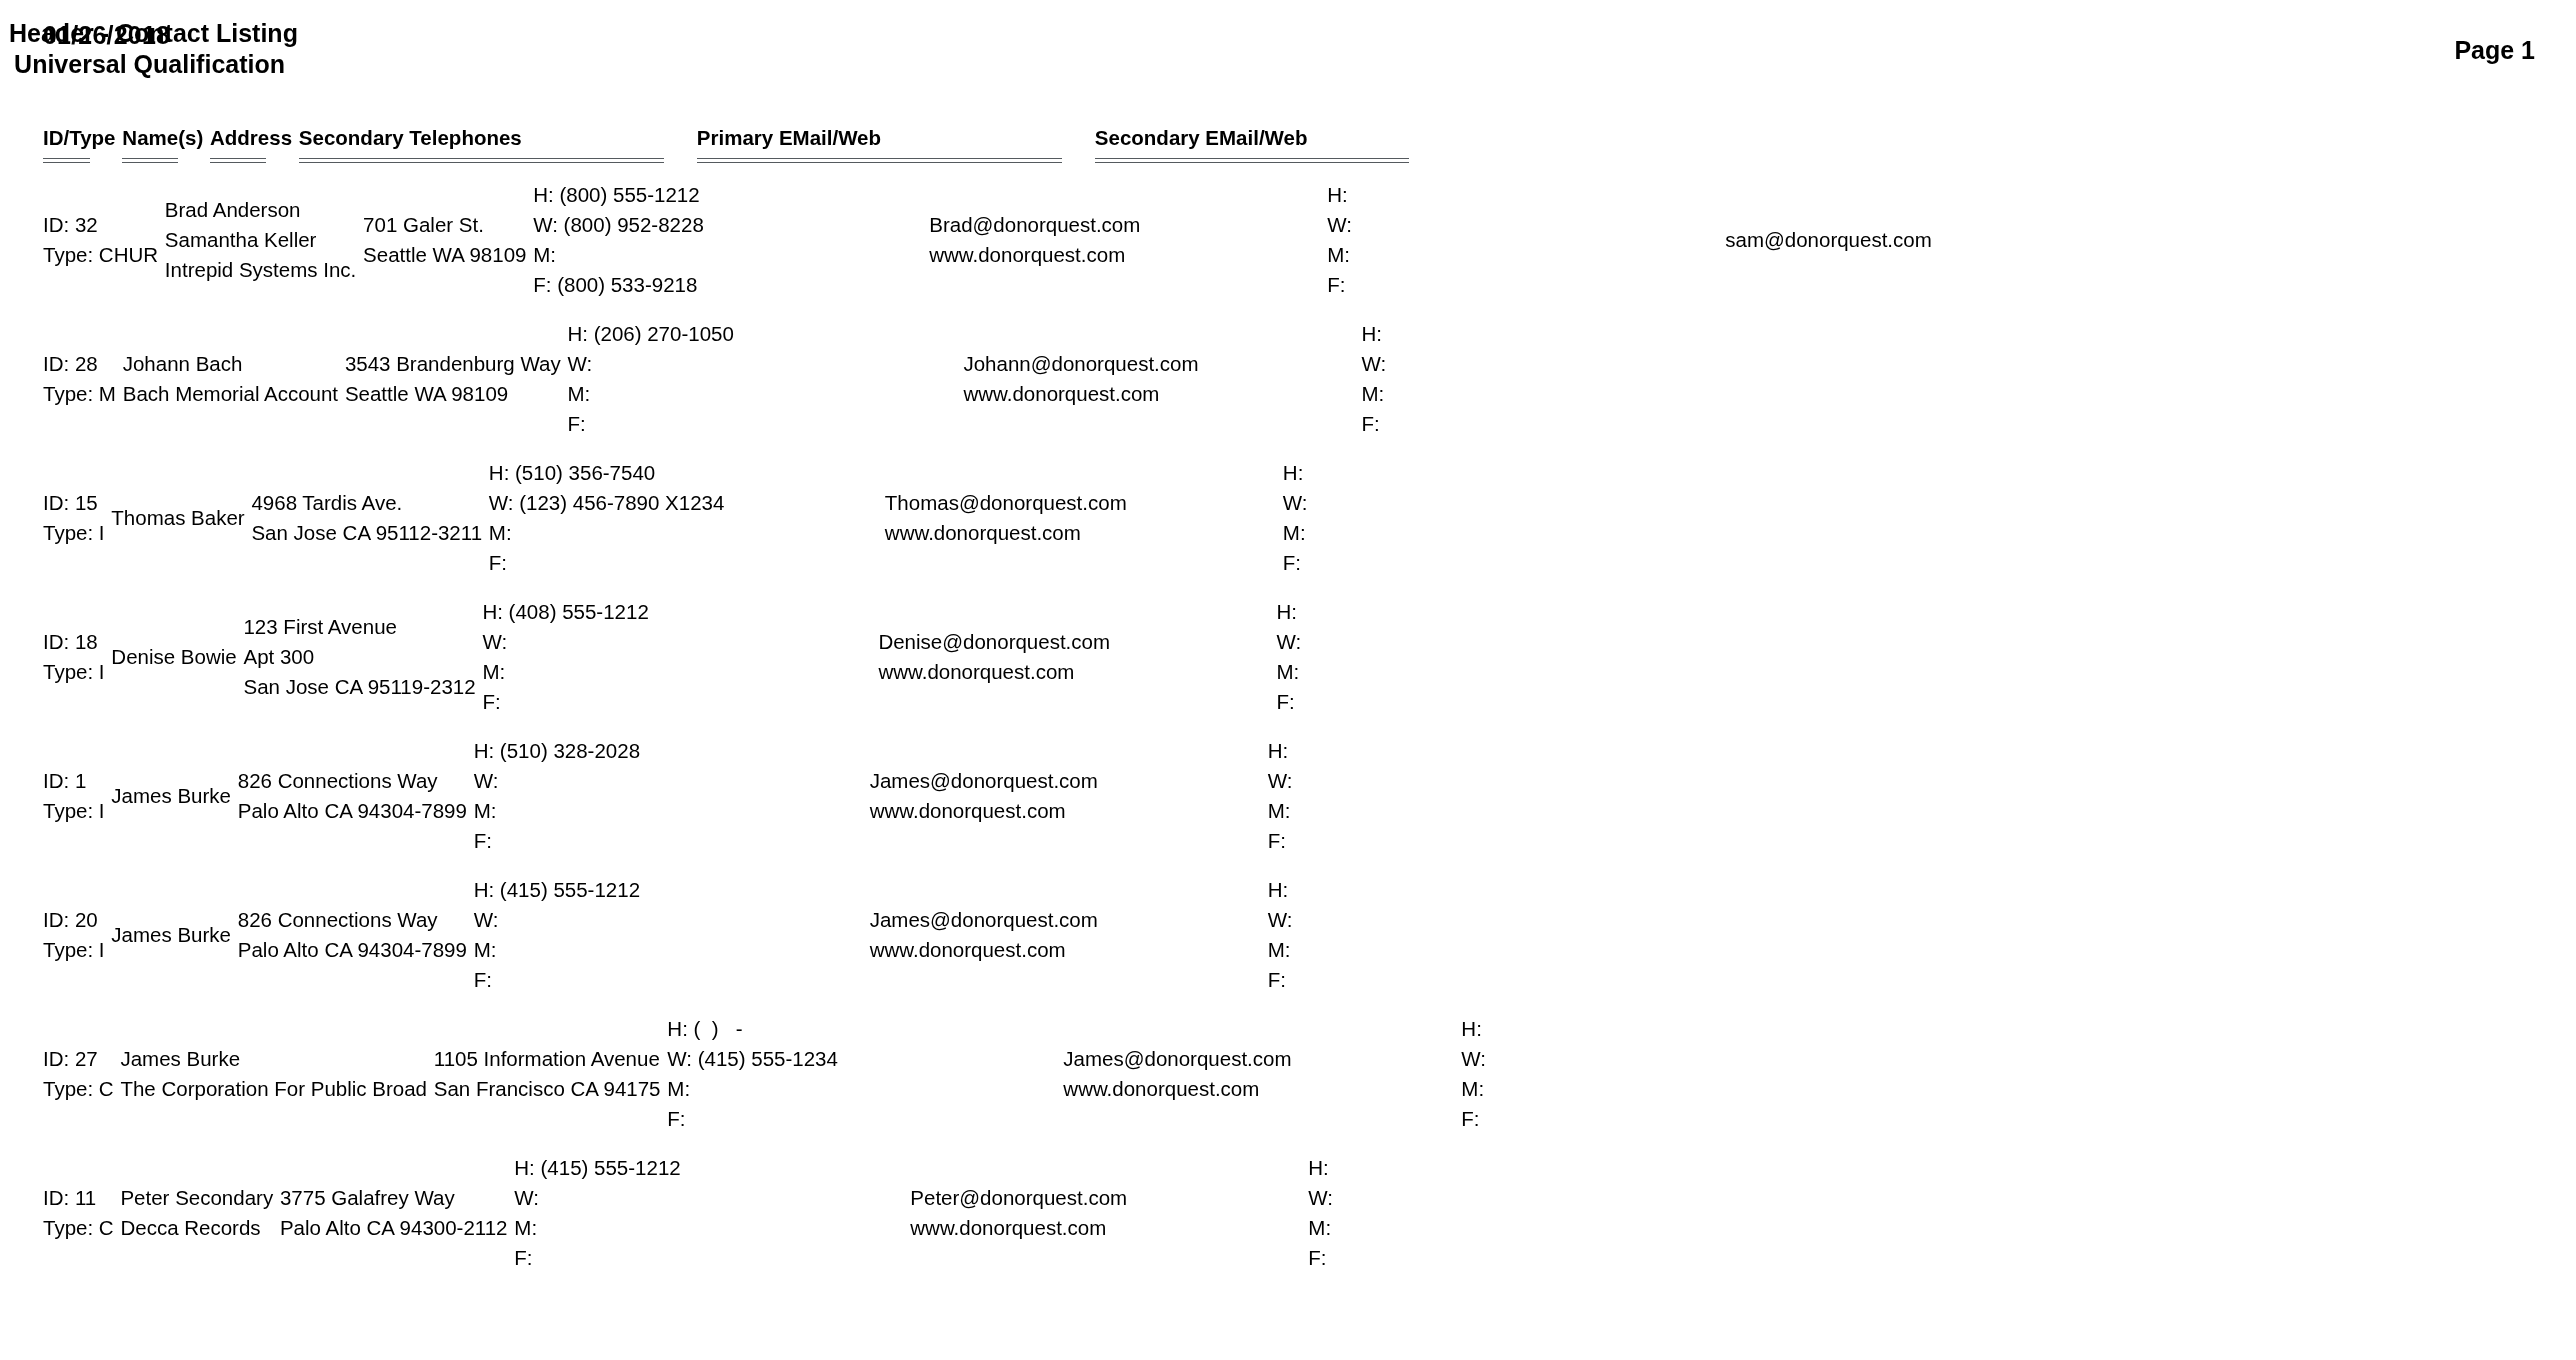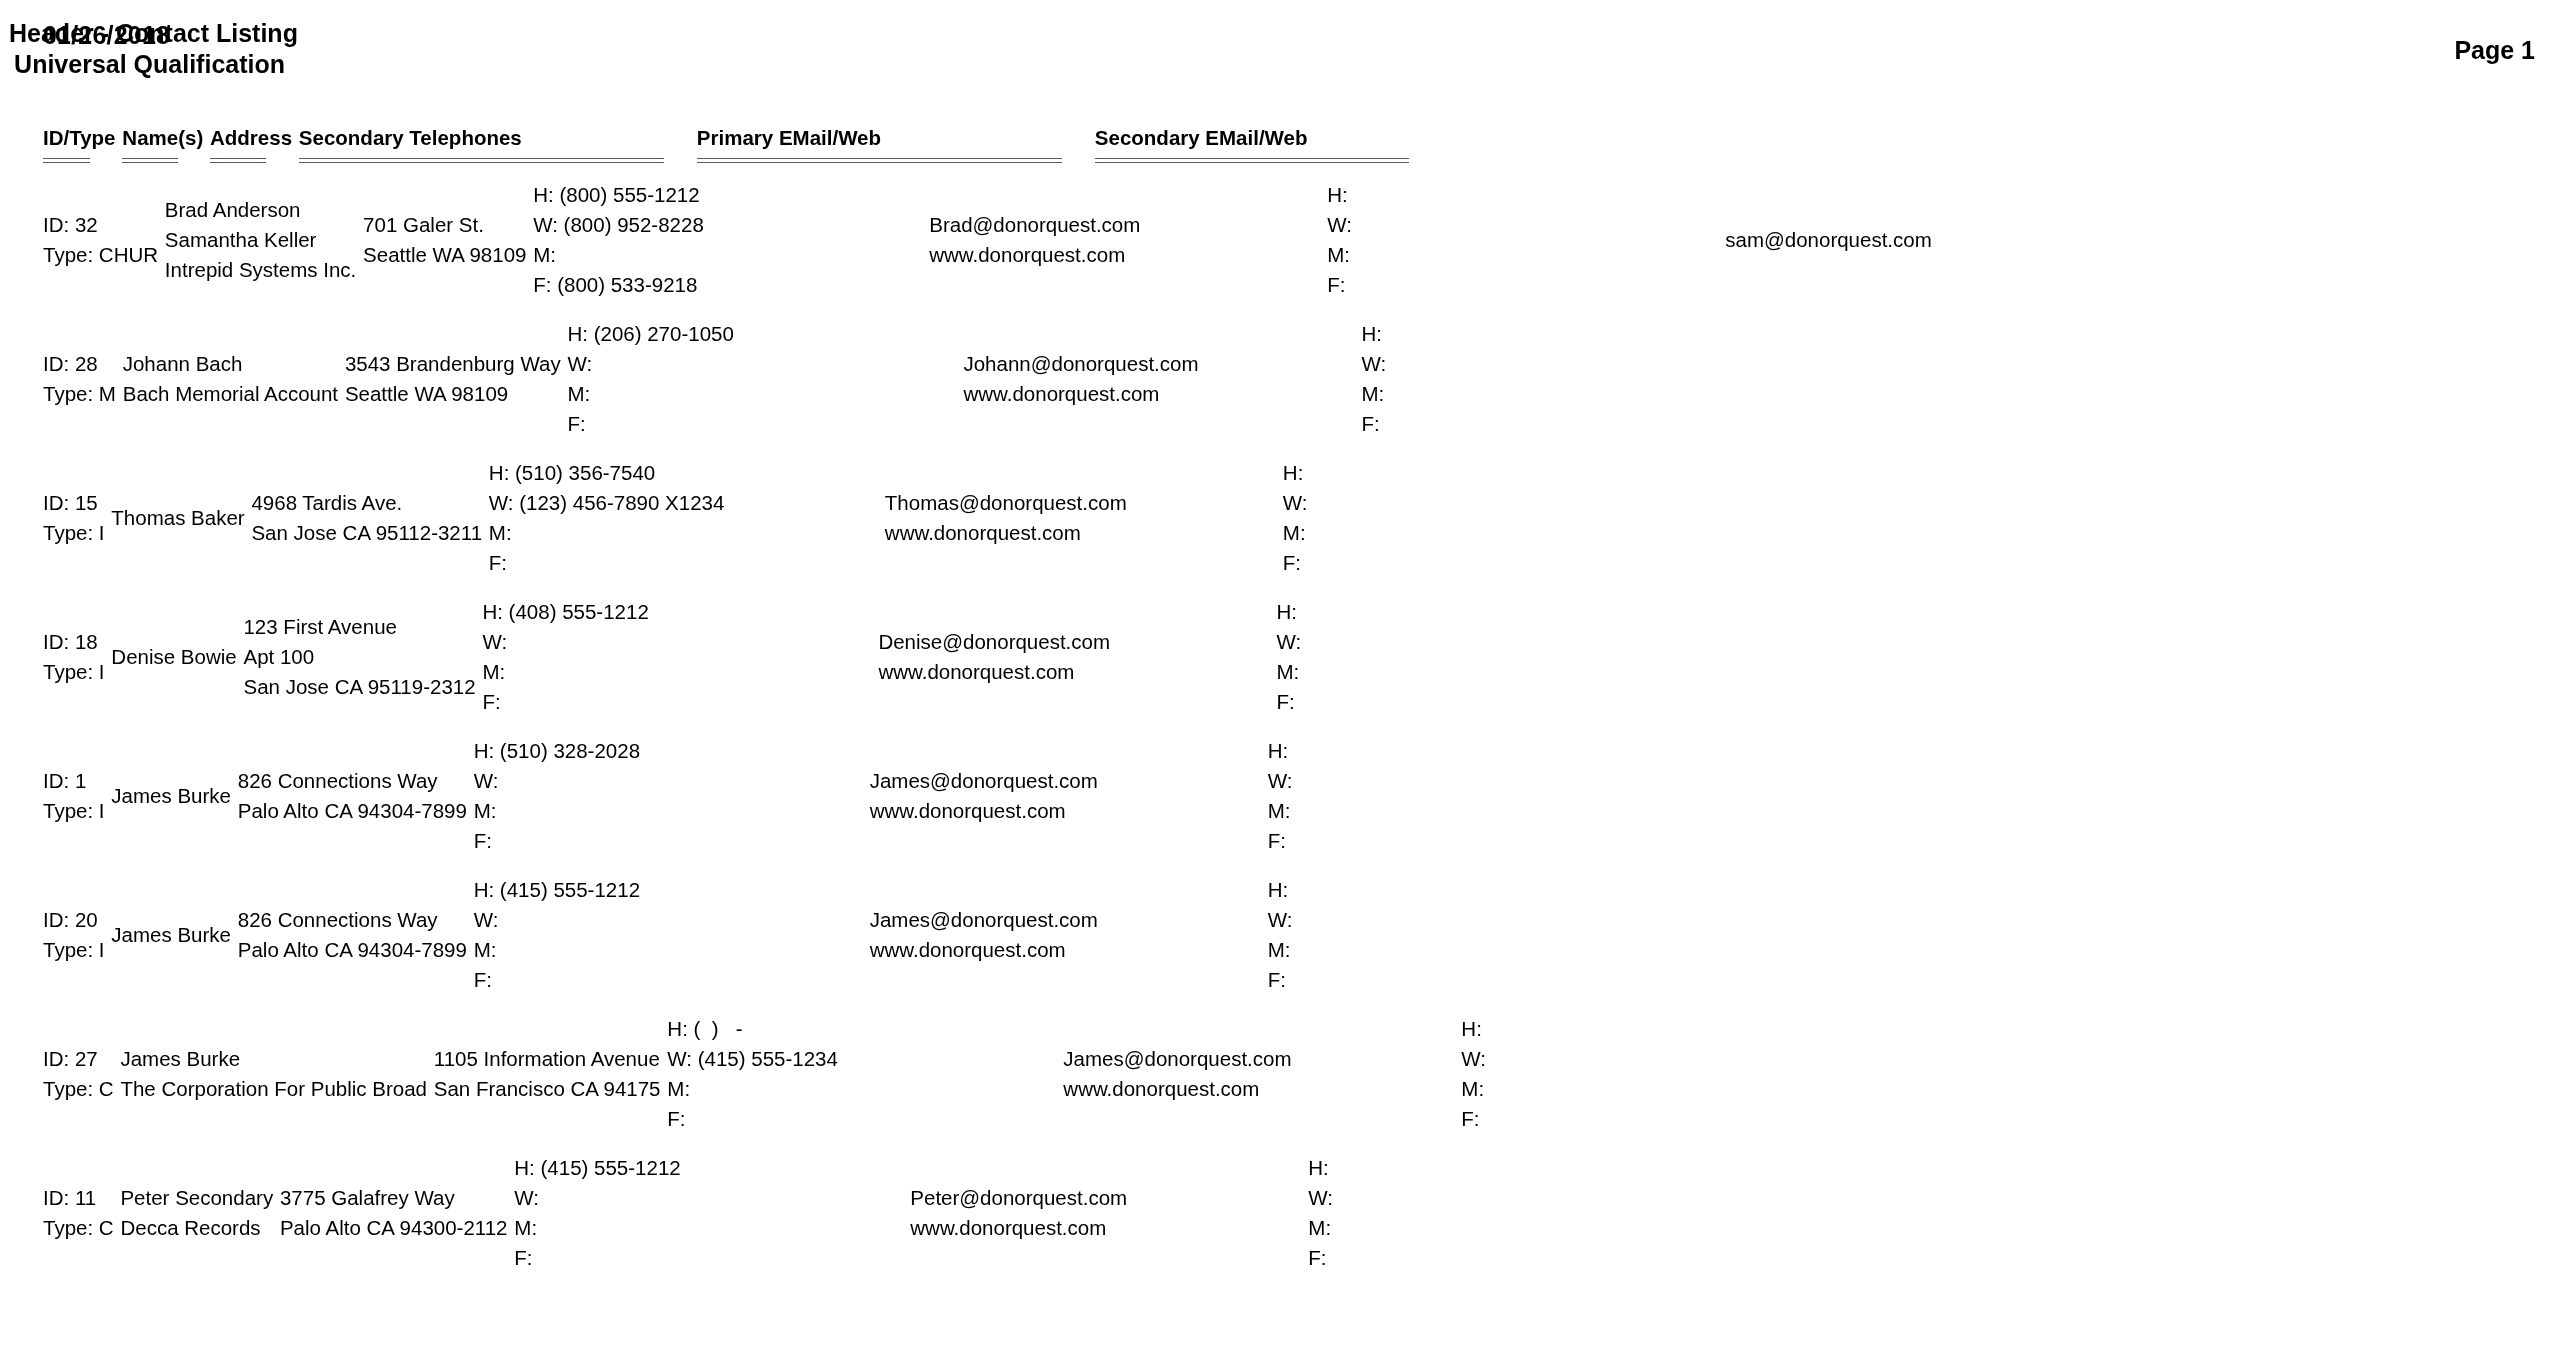--- a/index.html
+++ b/index.html
@@ -255,21 +255,21 @@
         <div class="row data-row">
           <div class="col col-idtype">
             <div class="cell-line">ID: 18</div>
             <div class="cell-line">Type: I</div>
           </div>
           <div class="col col-names">
             <div class="cell-line">Denise Bowie</div>
           </div>
           <div class="col col-address">
             <div class="cell-line">123 First Avenue</div>
-            <div class="cell-line">Apt 100</div>
+            <div class="cell-line">Apt 300</div>
             <div class="cell-line">San Jose CA 95119-2312</div>
           </div>
           <div class="col col-ptel">
             <div class="tel-line">H: (408) 555-1212</div>
             <div class="tel-line">W:</div>
             <div class="tel-line">M:</div>
             <div class="tel-line">F:</div>
           </div>
           <div class="col col-pmail">
             <div class="cell-line">Denise@donorquest.com</div>

